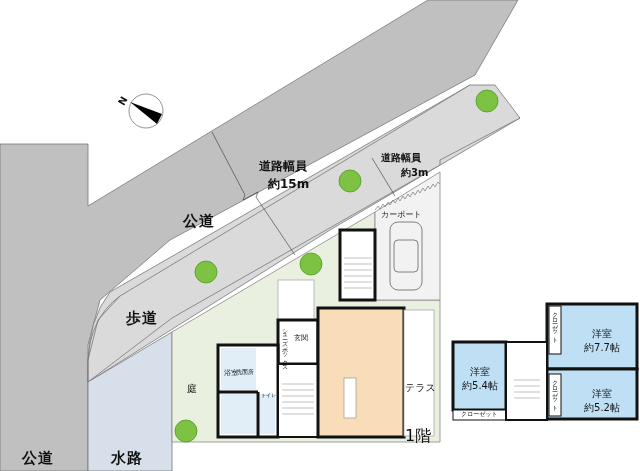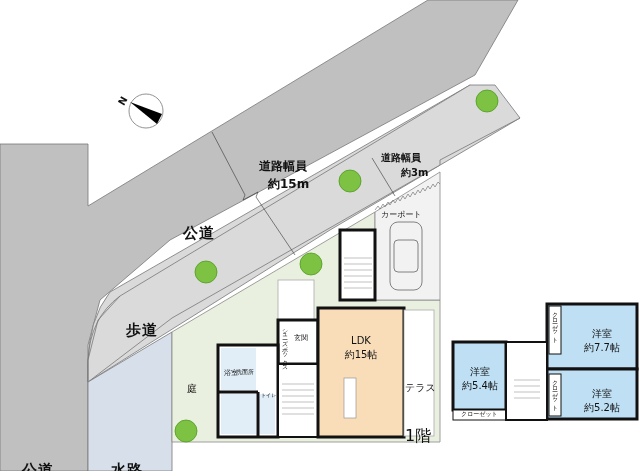--- a/index.html
+++ b/index.html
@@ -1,19 +1,19 @@
 <!DOCTYPE html>
 <html><head>
 <meta charset="utf-8">
 <style>
   html, body { margin:0; padding:0; background:#ffffff; }
   body { width:640px; height:471px; overflow:hidden; position:relative; font-family:"DejaVu Sans", sans-serif; }
   #stage { position:absolute; left:0; top:0; width:640px; height:471px; }
   .lbl { position:absolute; color:#111; white-space:nowrap; line-height:1; }
-  .big { font-size:15px; font-weight:bold; letter-spacing:1px;margin-top:12px; }
+  .big { font-size:15px; font-weight:bold; letter-spacing:1px; }
   .mid { font-size:12px; font-weight:bold; }
   .room { font-size:10px; text-align:center; line-height:1.35; }
   .tiny { font-size:7px; }
   .vt { writing-mode:vertical-rl; font-size:6px; letter-spacing:-0.5px; }
 </style>
 </head>
 <body>
 
 <div id="stage">
   <svg width="640" height="471" viewBox="0 0 640 471" style="position:absolute;left:0;top:0">
@@ -116,24 +116,20 @@
   <div class="lbl big" style="left:111px;top:451px;">水路</div>
 
   <div class="lbl mid" style="left:259px;top:160px;">道路幅員</div>
   <div class="lbl mid" style="left:268px;top:178px;">約15m</div>
   <div class="lbl" style="left:381px;top:153px;font-size:10px;font-weight:bold;">道路幅員</div>
   <div class="lbl" style="left:393px;top:168px;font-size:10px;font-weight:bold;margin-left:8px;">約3m</div>
 
   <div class="lbl" style="left:381px;top:211px;font-size:8px;text-align:right;">カーポート</div>
   <div class="lbl" style="left:187px;top:384px;font-size:10px;">庭</div>
 
-  <div class="lbl room" style="left:334px;top:334px;width:54px;font-size:10px;">
-    <div>LDK</div>
-    <div>約15帖</div>
-  </div>
   <div class="lbl" style="left:294px;top:335px;font-size:7px;">玄関</div>
   <div class="lbl vt" style="left:282px;top:324px;">シューズボックス</div>
   <div class="lbl" style="left:236px;top:369px;font-size:6px;">洗面所</div>
   <div class="lbl" style="left:224px;top:370px;font-size:7px;">浴室</div>
   <div class="lbl" style="left:261px;top:393px;font-size:5px;">トイレ</div>
   <div class="lbl" style="left:405px;top:383px;font-size:10px;">テラス</div>
   <div class="lbl" style="left:405px;top:428px;font-size:16px;">1階</div>
 
   <div class="lbl room" style="left:572px;top:327px;width:60px;">
     <div>洋室</div>

